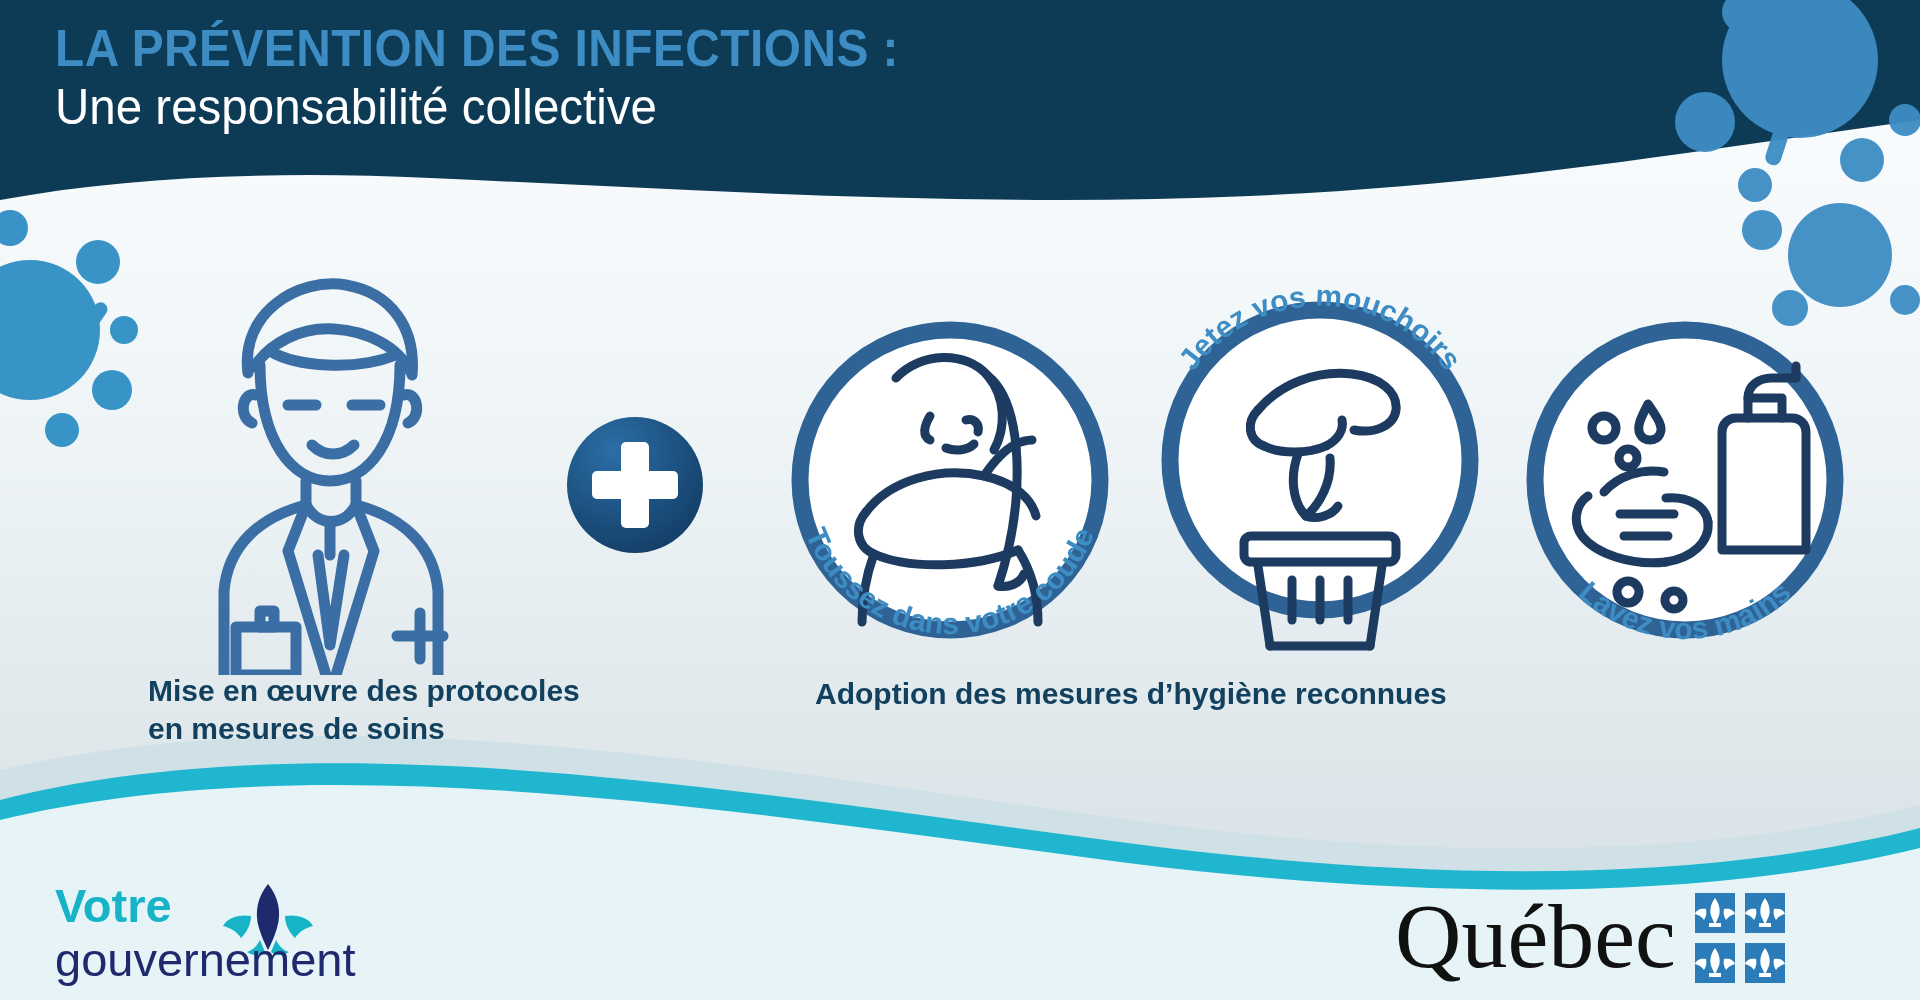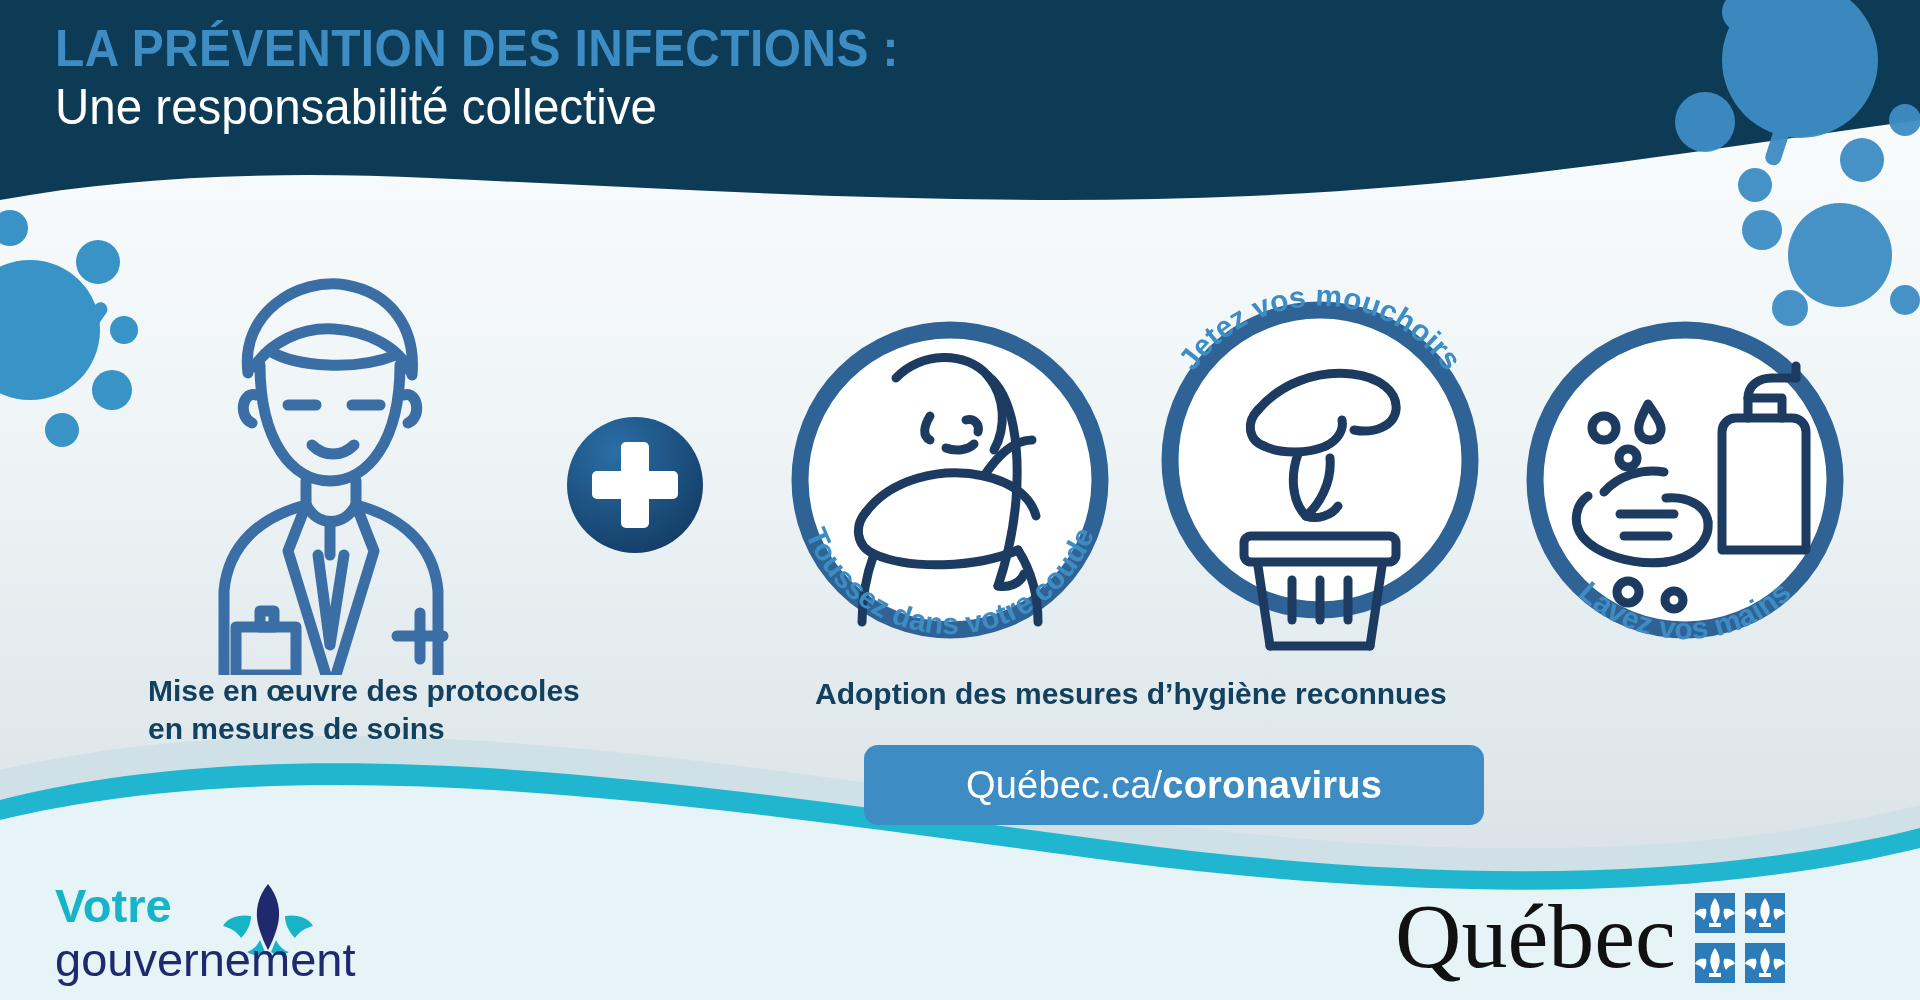--- a/index.html
+++ b/index.html
@@ -252,24 +252,20 @@
     </text>
   </svg>
 
   <div class="caption" id="cap-left">
     <div>Mise en œuvre des protocoles</div>
     <div>en mesures de soins</div>
   </div>
 
   <div class="caption" id="cap-right">Adoption des mesures d’hygiène reconnues</div>
 
-  <div class="url-btn">
-    <span class="u-light">Québec.ca/</span>
-      <span class="u-bold">coronavirus</span>
-  </div>
 
   <svg id="logo-votre" width="420" height="110" viewBox="0 0 420 110">
     <text x="0" y="42" font-family="'Liberation Sans',sans-serif" font-size="47" font-weight="700" fill="#17b3c7">Votre</text>
 
     <g>
       <path d="M213,4 C223,16 227,32 222,48 C219,58 216,64 213,70 C210,64 207,58 204,48 C199,32 203,16 213,4 Z" fill="#1f2a6e"></path>
       <path d="M196,36 C184,34 172,38 168,46 C176,48 182,52 186,58 C192,52 196,44 196,36 Z" fill="#17b3c7"></path>
       <path d="M230,36 C242,34 254,38 258,46 C250,48 244,52 240,58 C234,52 230,44 230,36 Z" fill="#17b3c7"></path>
       <path d="M205,60 C202,66 198,70 192,72 C198,76 205,76 210,72 Z" fill="#17b3c7"></path>
       <path d="M221,60 C224,66 228,70 234,72 C228,76 221,76 216,72 Z" fill="#17b3c7"></path>

